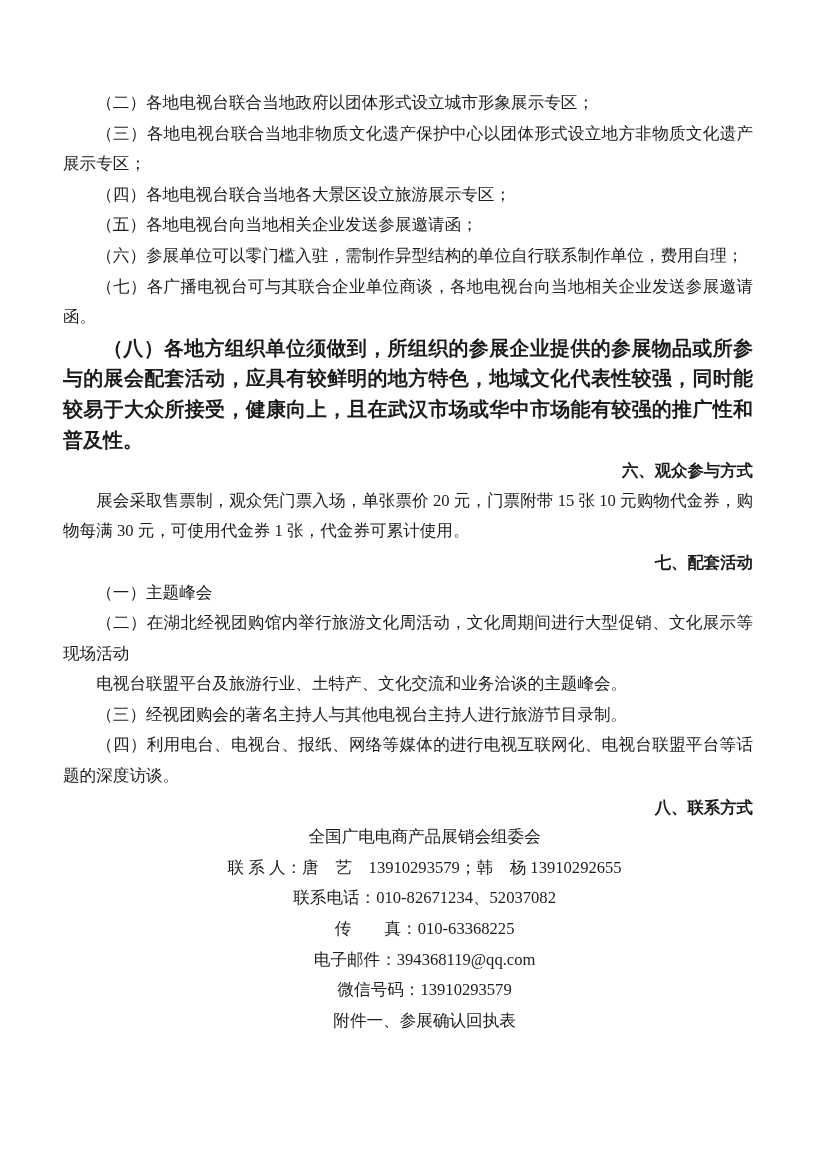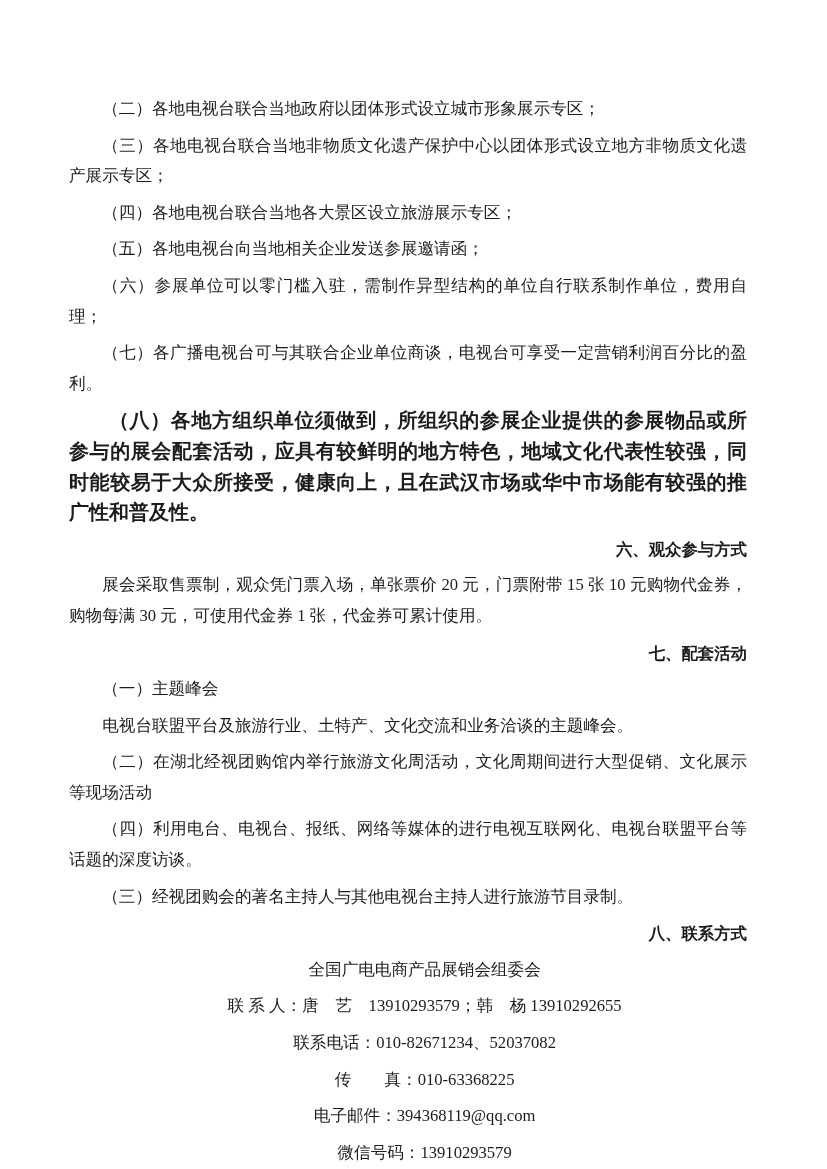--- a/index.html
+++ b/index.html
@@ -18,21 +18,21 @@
     position: absolute;
     left: 63px;
     top: 88px;
     width: 690px;
     color: #1c1c1c;
     font-family: "Liberation Serif", "DejaVu Serif", serif;
     font-size: 16.6px;
     line-height: 30.6px;
   }
   .doc-body p {
-    margin: 6px;
+    margin: 0;
     padding: 0;
     text-indent: 2em;
     text-align: justify;
   }
   .doc-body p.heading {
     font-family: "Liberation Sans", "DejaVu Sans", sans-serif;
     font-weight: 700;
     text-align: right;
     font-size: 16.4px;
   }
@@ -54,39 +54,39 @@
     <p>（二）各地电视台联合当地政府以团体形式设立城市形象展示专区；</p>
 
     <p>（三）各地电视台联合当地非物质文化遗产保护中心以团体形式设立地方非物质文化遗产展示专区；</p>
 
     <p>（四）各地电视台联合当地各大景区设立旅游展示专区；</p>
 
     <p>（五）各地电视台向当地相关企业发送参展邀请函；</p>
 
     <p>（六）参展单位可以零门槛入驻，需制作异型结构的单位自行联系制作单位，费用自理；</p>
 
-    <p>（七）各广播电视台可与其联合企业单位商谈，电视台可享受一定营销利润百分比的盈利。</p>
+    <p>（七）各广播电视台可与其联合企业单位商谈，各地电视台向当地相关企业发送参展邀请函。</p>
 
     <p class="bold-para">（八）各地方组织单位须做到，所组织的参展企业提供的参展物品或所参与的展会配套活动，应具有较鲜明的地方特色，地域文化代表性较强，同时能较易于大众所接受，健康向上，且在武汉市场或华中市场能有较强的推广性和普及性。</p>
 
     <p class="heading">六、观众参与方式</p>
 
     <p>展会采取售票制，观众凭门票入场，单张票价 20 元，门票附带 15 张 10 元购物代金券，购物每满 30 元，可使用代金券 1 张，代金券可累计使用。</p>
 
     <p class="heading">七、配套活动</p>
 
     <p>（一）主题峰会</p>
 
+    <p>（二）在湖北经视团购馆内举行旅游文化周活动，文化周期间进行大型促销、文化展示等现场活动</p>
+
     <p>电视台联盟平台及旅游行业、土特产、文化交流和业务洽谈的主题峰会。</p>
 
-    <p>（二）在湖北经视团购馆内举行旅游文化周活动，文化周期间进行大型促销、文化展示等现场活动</p>
+    <p>（三）经视团购会的著名主持人与其他电视台主持人进行旅游节目录制。</p>
 
     <p>（四）利用电台、电视台、报纸、网络等媒体的进行电视互联网化、电视台联盟平台等话题的深度访谈。</p>
-
-    <p>（三）经视团购会的著名主持人与其他电视台主持人进行旅游节目录制。</p>
 
     <p class="heading">八、联系方式</p>
 
     <p class="contact">全国广电电商产品展销会组委会</p>
 
     <p class="contact">联 系 人：唐　艺　13910293579；韩　杨 13910292655</p>
 
     <p class="contact">联系电话：010-82671234、52037082</p>
 
     <p class="contact">传　　真：010-63368225</p>

